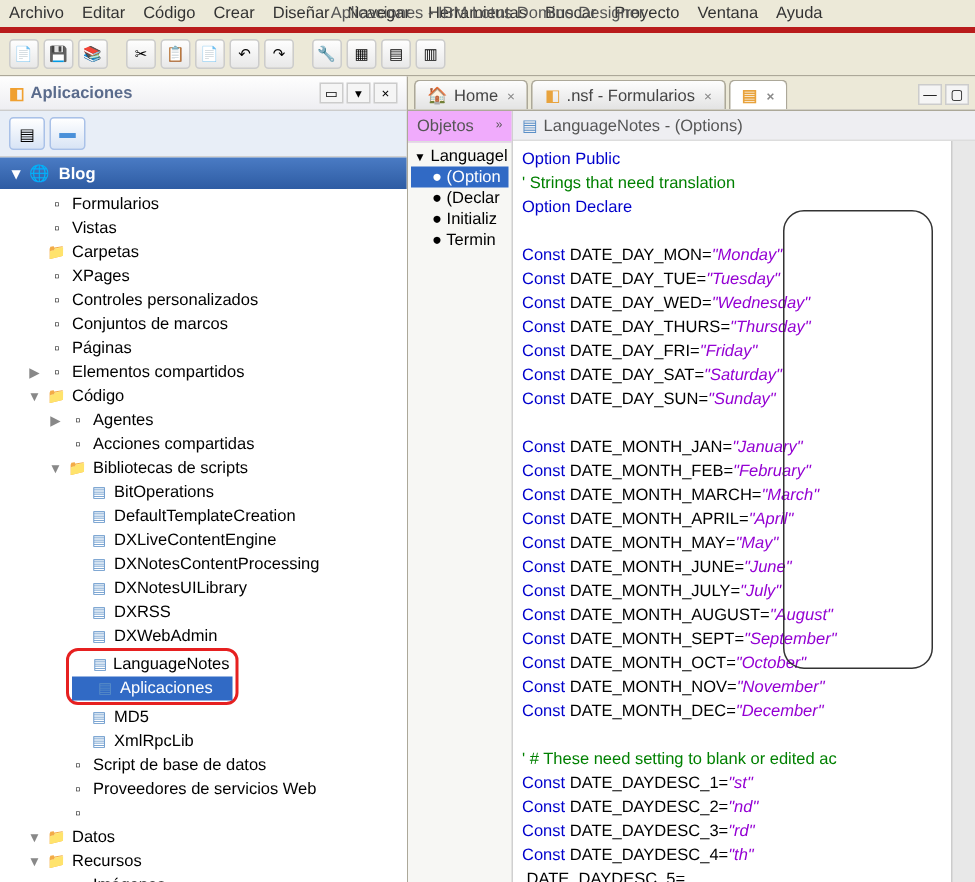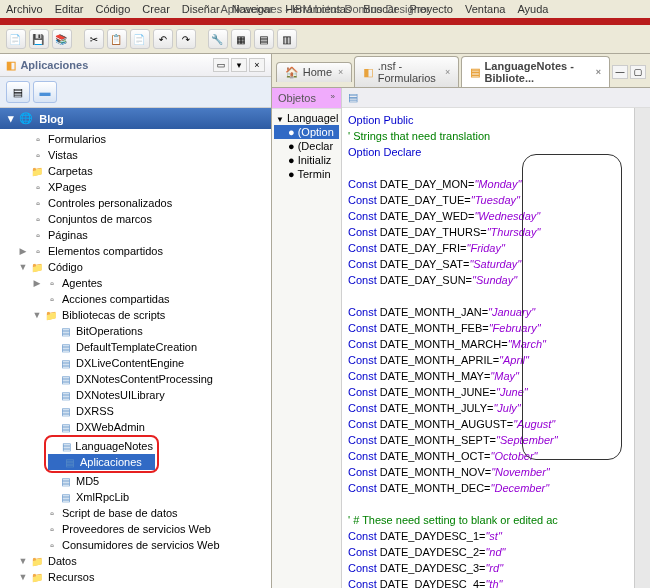--- a/index.html
+++ b/index.html
@@ -1,17 +1,17 @@
 <!DOCTYPE html>
 <html><head>
 <meta charset="utf-8">
 <style>
 * { box-sizing: border-box; margin: 0; padding: 0; font-family: Tahoma, sans-serif; font-size: 11px; }
 body { background: #ece9d8; width: 650px; height: 588px; overflow: hidden; }
-.menubar { background: #ece9d8; padding: 3px 6px; display: flex; gap: 12px; border-bottom: 7px solid #b91c1c; }
+.menubar { background: #ece9d8; padding: 3px 6px; display: flex; gap: 12px; border-bottom: 4px solid #b91c1c; }
 .menubar span { color: #333; cursor: default; }
 .title-text { position: absolute; top: 3px; left: 50%; transform: translateX(-50%); color: #555; font-size: 11px; }
 .toolbar { background: #ece9d8; padding: 4px 6px; display: flex; gap: 3px; border-bottom: 1px solid #aca899; }
 .tb-btn { width: 20px; height: 20px; background: linear-gradient(#fefefe,#e8e8e8); border: 1px solid #ccc; border-radius: 3px; display: inline-flex; align-items: center; justify-content: center; font-size: 10px; }
 .main { display: flex; height: calc(100% - 46px); }
 .left-panel { width: 272px; background: #fff; border-right: 1px solid #aca899; display: flex; flex-direction: column; }
 .panel-header { background: linear-gradient(#fefefe,#eeeef2); border-bottom: 1px solid #ccc; padding: 4px 6px; display: flex; align-items: center; justify-content: space-between; }
 .panel-header .h-left { display: flex; align-items: center; gap: 4px; color: #5a6b8c; font-weight: bold; }
 .panel-icons { display: flex; gap: 2px; }
 .mini-btn { width: 16px; height: 14px; border: 1px solid #ccc; background: #f5f5f5; font-size: 9px; display: flex; align-items: center; justify-content: center; }
@@ -233,21 +233,20 @@
           <span>Script de base de datos</span>
         </div>
         <div class="tree-row i2">
           <span class="tw"></span>
           <span class="ic ">▫</span>
           <span>Proveedores de servicios Web</span>
         </div>
         <div class="tree-row i2">
           <span class="tw"></span>
           <span class="ic ">▫</span>
-          <span>Consumidores de servicios Web</span>
         </div>
         <div class="tree-row i1">
           <span class="tw">▼</span>
           <span class="ic ic-folder">📁</span>
           <span>Datos</span>
         </div>
         <div class="tree-row i1">
           <span class="tw">▼</span>
           <span class="ic ic-folder">📁</span>
           <span>Recursos</span>
@@ -267,21 +266,20 @@
           <span>Home</span>
           <span class="x">×</span>
         </div>
         <div class="etab">
           <span style="color: rgb(232, 163, 61);">◧</span>
           <span>.nsf - Formularios</span>
           <span class="x">×</span>
         </div>
         <div class="etab active">
           <span style="color: rgb(232, 163, 61);">▤</span>
-          <span>LanguageNotes - Bibliote...</span>
           <span class="x">×</span>
         </div>
       <div class="ed-controls">
         <span class="mini-btn">—</span>
         <span class="mini-btn">▢</span>
       </div>
     </div>
     <div class="content-area">
       <div class="obj-col">
         <div class="obj-header">
@@ -292,20 +290,21 @@
             <div class="r" style="padding-left: 2px;"><span style="font-size:8px">▼</span> Languagel</div>
             <div class="r s" style="padding-left: 14px;">● (Option</div>
             <div class="r" style="padding-left: 14px;">● (Declar</div>
             <div class="r" style="padding-left: 14px;">● Initializ</div>
             <div class="r" style="padding-left: 14px;">● Termin</div>
           </div>
       </div>
       <div class="code-col">
         <div class="code-header">
           <span style="color:#5b8fc7">▤</span>
+          <span>LanguageNotes - (Options)</span>
         </div>
         <div style="flex:1; display:flex; overflow:hidden">
           <div class="code-body" id="code">
             <div class="oval big"></div>
           <div class="ln"><span class="kw">Option Public</span></div>
               <div class="ln"><span class="cm">' Strings that need translation</span></div>
               <div class="ln"><span class="kw">Option Declare</span></div>
               <div class="ln">&nbsp;</div>
               <div class="ln"><span class="kw">Const</span> DATE_DAY_MON=<span class="str">"Monday"</span></div>
               <div class="ln"><span class="kw">Const</span> DATE_DAY_TUE=<span class="str">"Tuesday"</span></div>

